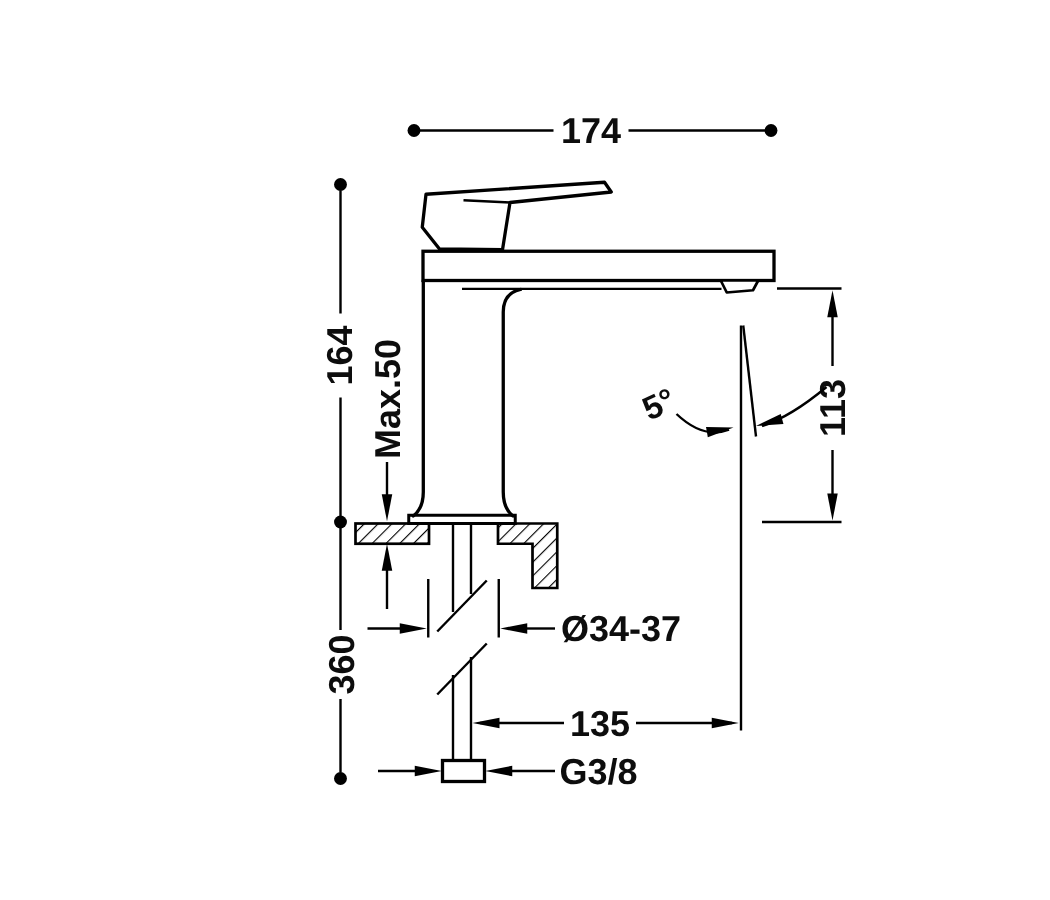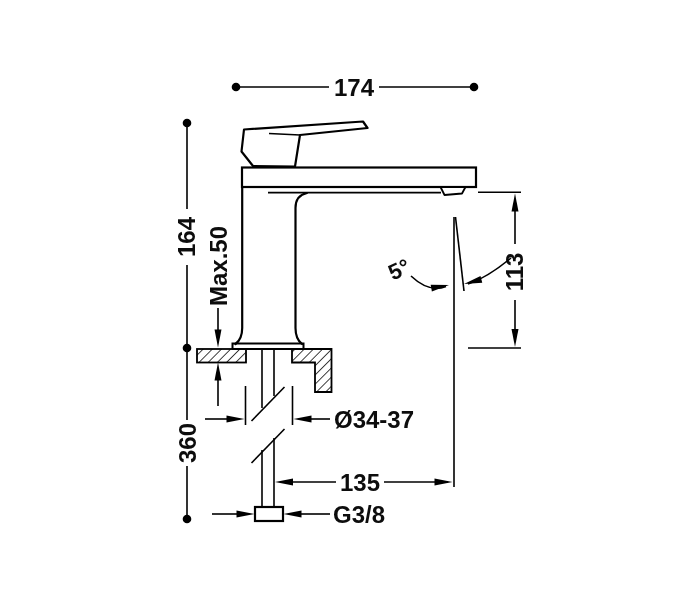--- a/index.html
+++ b/index.html
@@ -1,16 +1,16 @@
 <!DOCTYPE html>
 <html><head>
 <meta charset="utf-8">
 <style>
   html,body{margin:0;padding:0;background:#ffffff;}
-  .canvas{position:relative;width:568px;height:600px;background:#ffffff;overflow:hidden;}
+  .canvas{position:relative;width:568px;height:600px;background:#ffffff;overflow:hidden;padding-left:40px;}
   svg{display:block;}
   text{font-family:"Liberation Sans","DejaVu Sans",sans-serif;font-weight:bold;fill:#0d0d0d;}
   .dimtxt{font-size:24px;}
   .angletxt{font-size:22px;}
   .thin{stroke:#000;stroke-width:1.6;fill:none;}
   .outline{stroke:#000;stroke-width:2.2;fill:none;stroke-linejoin:round;stroke-linecap:round;}
   .arrow{fill:#000;stroke:none;}
   .dot{fill:#000;stroke:none;}
 </style>
 </head>

